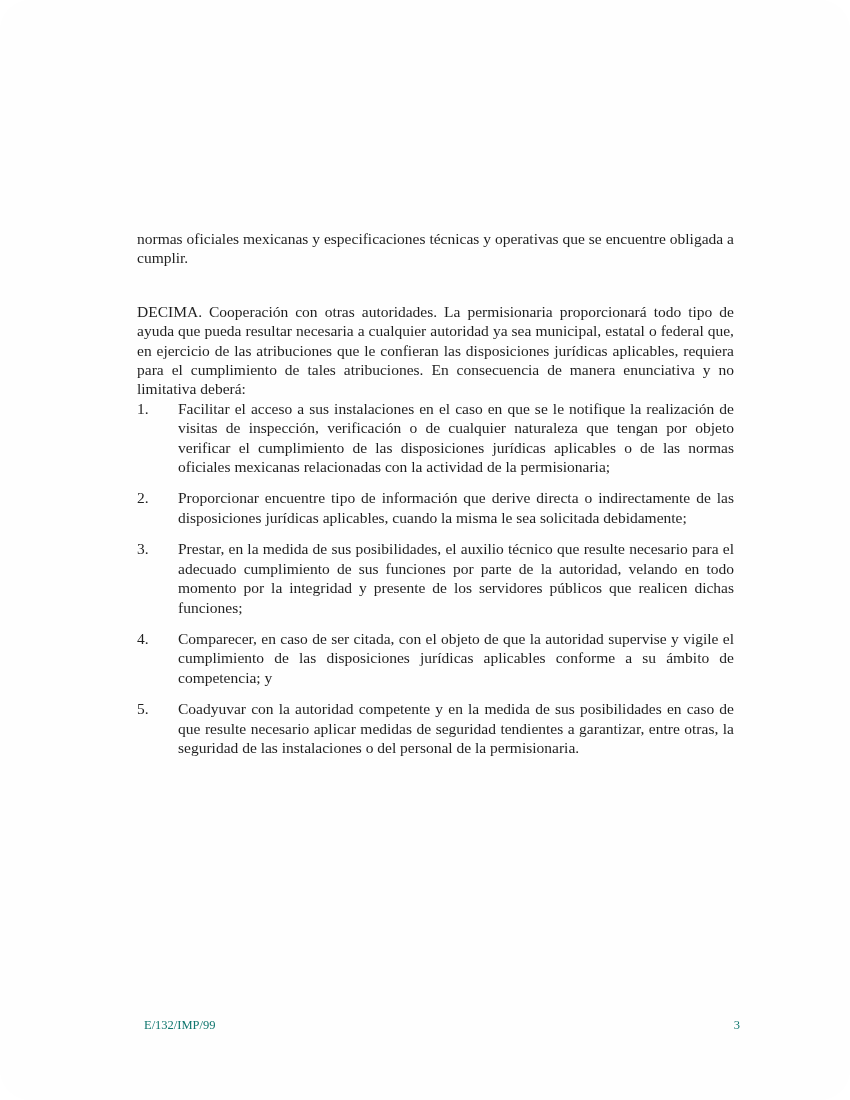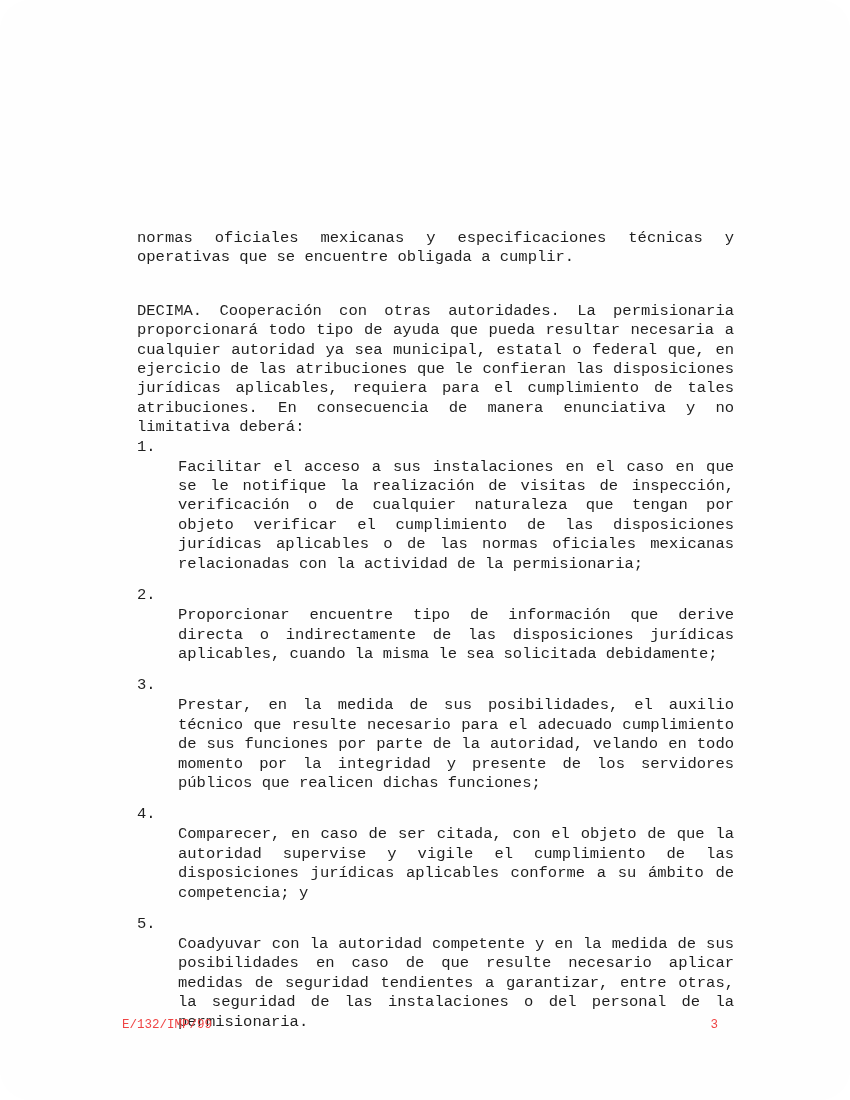--- a/index.html
+++ b/index.html
@@ -5,21 +5,21 @@
   html, body {
     margin: 0;
     padding: 0;
     background: #ffffff;
   }
   .page {
     position: relative;
     width: 850px;
     height: 1100px;
     background: #fefefe;
-    font-family: Liberation Mono, monospace;
+    font-family: Liberation Serif, serif;
     color: #1f1f1f;
     overflow: hidden;
     border-radius: 30px;
   }
   .content {
     position: absolute;
     left: 137px;
     top: 229px;
     width: 597px;
     font-size: 15.5px;
@@ -36,33 +36,32 @@
     display: flex;
     margin-bottom: 12px;
   }
   .list-item .num {
     width: 41px;
     flex: 0 0 41px;
   }
   .list-item .item-text {
     flex: 1;
     text-align: justify;
-    margin-top: 20px;
   }
   .para.clause-b { margin-top: 5px; }
   .page-footer {
     position: absolute;
-    left: 122px;
+    left: 144px;
     top: 1018px;
     width: 596px;
     display: flex;
     justify-content: space-between;
     font-size: 12.5px;
     line-height: 15px;
-    color: #ef4444;
+    color: #0f766e;
   }
 </style>
 </head>
 <body>
 
 <div class="page">
   <main class="content">
 
     <p class="para intro">normas oficiales mexicanas y especificaciones técnicas y operativas que se encuentre obligada a cumplir.</p>
 

